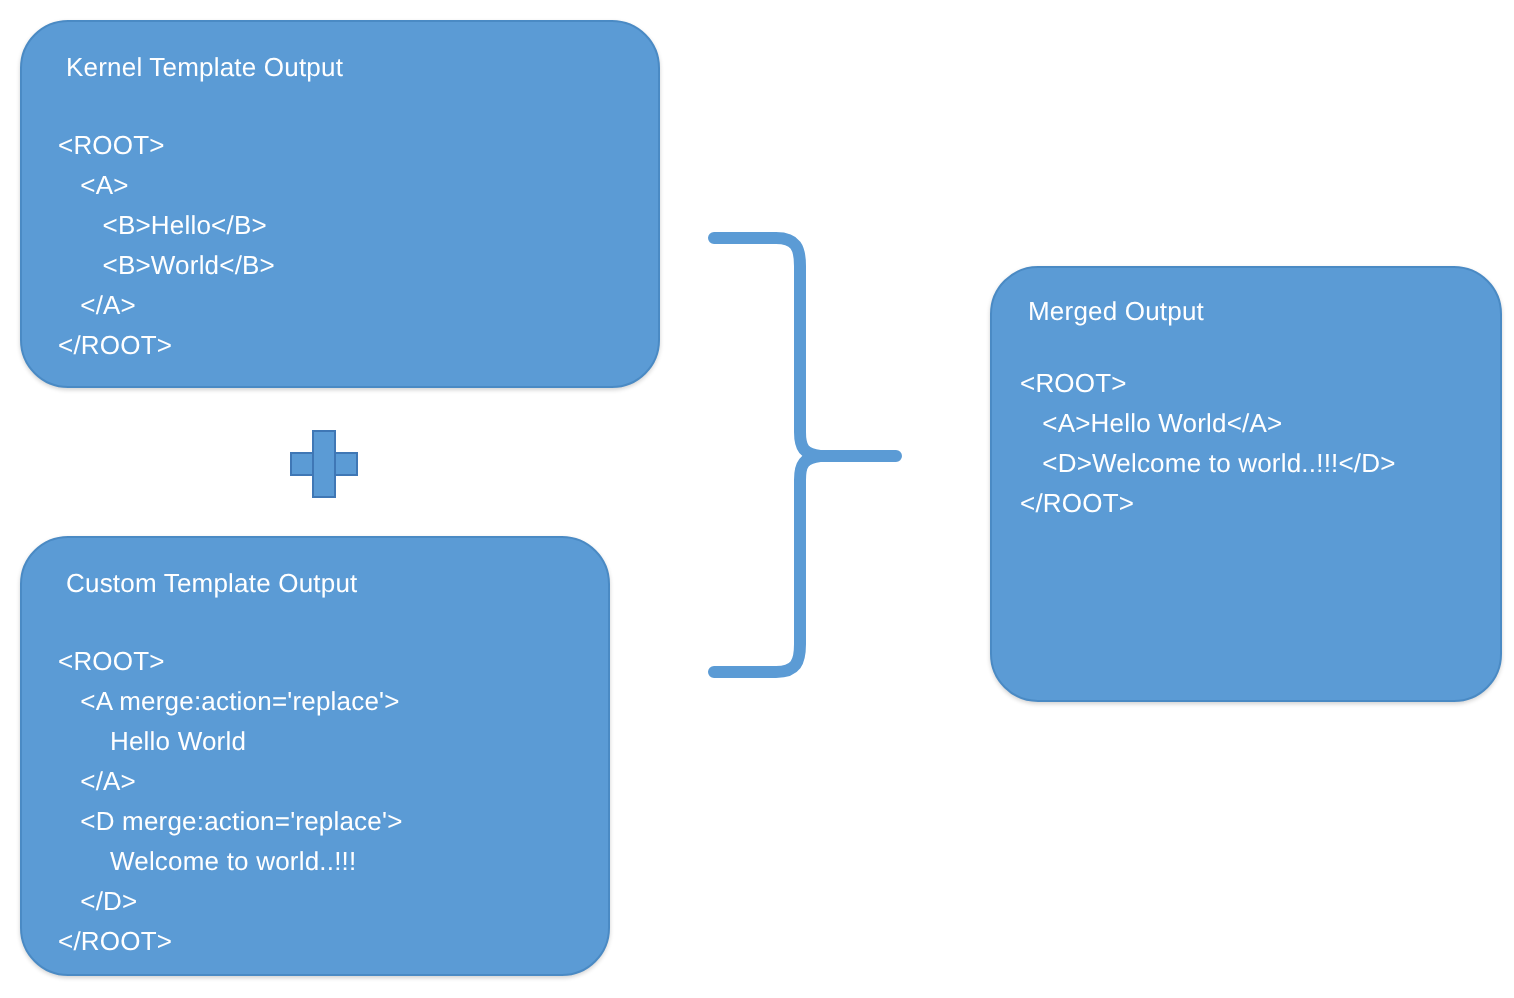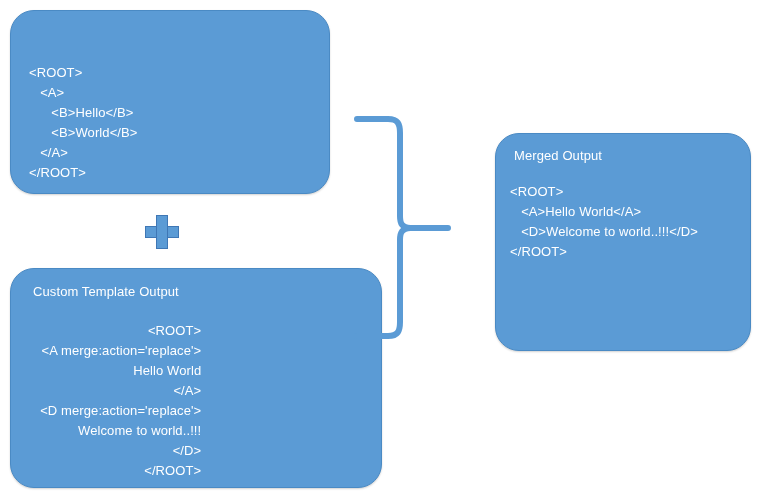--- a/index.html
+++ b/index.html
@@ -47,21 +47,21 @@
     line-height: 20px;
     color: #FFFFFF;
     white-space: pre;
     font-family: "Liberation Sans", sans-serif;
     letter-spacing: 0.1px;
   }
 
   #box-kernel   { left: 10px;  top: 10px;  width: 320px; height: 184px; }
   #box-kernel .code { top: 52px; }
 
-  #box-custom   { left: 10px;  top: 268px; width: 372px; height: 220px; text-align: right; }
+  #box-custom   { left: 10px;  top: 268px; width: 295px; height: 220px; }
   #box-custom .code { top: 52px; }
 
   #box-merged   { left: 495px; top: 133px; width: 256px; height: 218px; }
   #box-merged .box-title { left: 18px; top: 14px; }
   #box-merged .code { left: 14px; top: 48px; }
 
   
   #plus-sign {
     position: absolute;
     left: 145px;
@@ -89,20 +89,21 @@
   #brace-connector svg { display: block; }
 
   .sr { position:absolute; width:1px; height:1px; overflow:hidden; clip:rect(0 0 0 0); }
 </style>
 </head>
 <body>
 
 <div id="canvas">
 
   <div class="box" id="box-kernel">
+    <div class="box-title">Kernel Template Output</div>
     <div class="code">&lt;ROOT&gt;
    &lt;A&gt;
       &lt;B&gt;Hello&lt;/B&gt;
       &lt;B&gt;World&lt;/B&gt;
    &lt;/A&gt;
 &lt;/ROOT&gt;</div>
   </div>
 
   <div id="plus-sign">
     <div class="bar bar-h"></div>

